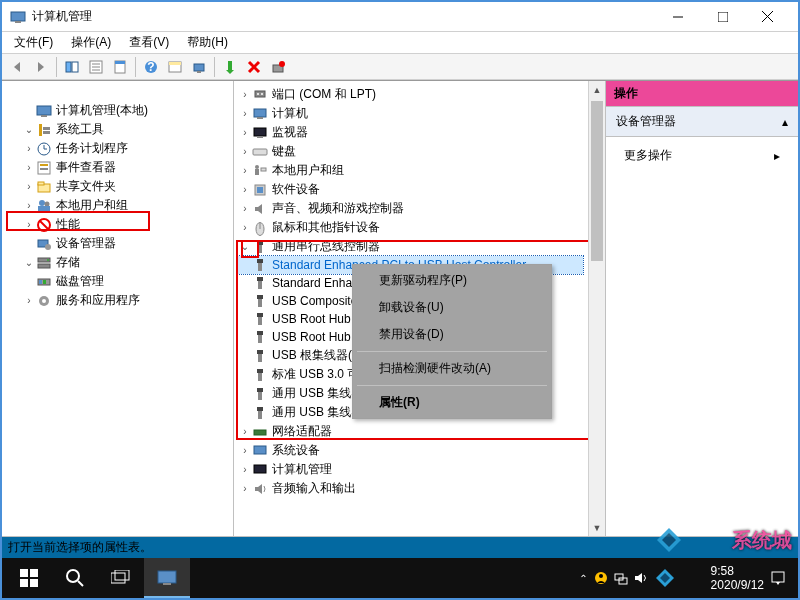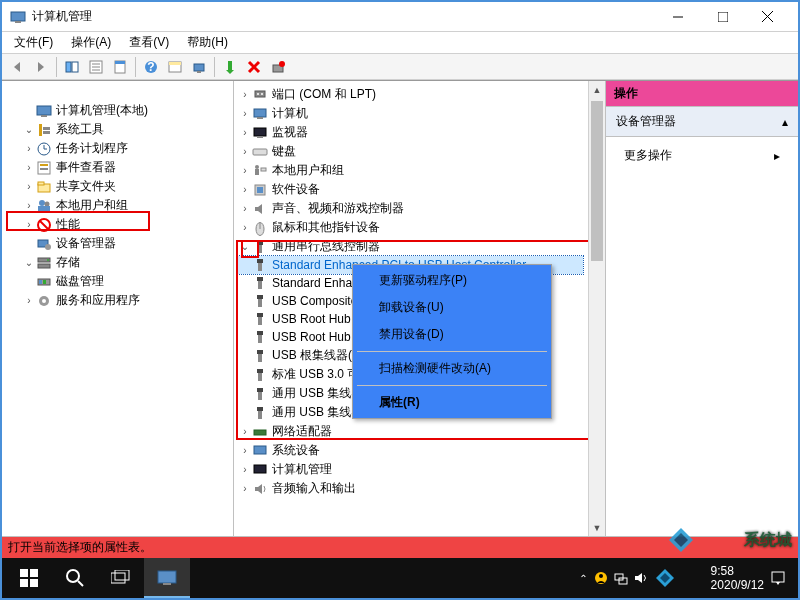--- a/index.html
+++ b/index.html
@@ -22,36 +22,36 @@
 .right-pane .sect { padding: 6px 10px; background: #e8eef7; border-bottom: 1px solid #c0c0c0; display:flex; justify-content:space-between; align-items:center;}
 .right-pane .act { padding: 10px 18px; display:flex; justify-content:space-between; align-items:center;}
 .tree { list-style: none; }
 .tree li { white-space: nowrap; padding: 1px 0; display: flex; align-items: center; }
 .tree .exp { width: 14px; text-align: center; color: #555; font-size: 10px; }
 .tree .ticon { width: 16px; height: 16px; margin-right: 4px; display: inline-flex; align-items:center; justify-content:center; }
 .indent-1 { padding-left: 14px; }
 .indent-2 { padding-left: 28px; }
 .sel { background: #cde8ff; outline: 1px dotted #1a5fb4; }
 .red-box { position: absolute; border: 2px solid #e60000; pointer-events: none; }
-.statusbar { height: 22px; border-top: 1px solid #c0c0c0; display: flex; align-items: center; padding: 0 6px; background: #ef4444; }
+.statusbar { height: 22px; border-top: 1px solid #c0c0c0; display: flex; align-items: center; padding: 0 6px; background: #0369a1; }
 .taskbar { height: 40px; background: #101010; display: flex; align-items: center; padding: 0 4px; color: #fff; position: relative; }
 .taskbar .tbitem { width: 46px; height: 40px; display: flex; align-items: center; justify-content: center; }
 .taskbar .tbitem.active { background: #333; border-bottom: 2px solid #76b9ed; }
 .taskbar .right { margin-left: auto; display: flex; align-items: center; gap: 6px; padding-right: 8px; }
 .taskbar .clock { text-align: left; line-height: 14px; font-size: 11px; margin-left: 29px; }
 .mid-scroll { position:absolute; right:0; top:0; width:17px; height:100%; background:#f0f0f0; border-left:1px solid #d0d0d0;}
 .mid-scroll .up,.mid-scroll .dn{height:17px;display:flex;align-items:center;justify-content:center;font-size:9px;color:#555;}
 .mid-scroll .thumb{position:absolute;left:2px;right:2px;top:20px;height:160px;background:#c0c0c0;}
-.ctx-menu { position: absolute; background: #3b82f6; border: 1px solid #a0a0a0; box-shadow: 2px 2px 4px rgba(0,0,0,0.3); padding: 2px; z-index: 100; width: 200px; }
+.ctx-menu { position: absolute; background: #a3a3a3; border: 1px solid #a0a0a0; box-shadow: 2px 2px 4px rgba(0,0,0,0.3); padding: 2px; z-index: 100; width: 200px; }
 .ctx-menu .item { padding: 5px 24px; white-space: nowrap; }
 .ctx-menu .div { height: 1px; background: #c0c0c0; margin: 3px 2px; }
 .usb-link { color: #0066cc; }
 svg { display: block; }
 .watermark { position: absolute; right: 6px; bottom: 44px; display:flex; align-items:center; gap:6px; opacity:0.9; }
-.watermark .txt { color:#14532d; font-size:16px; font-weight:bold; text-shadow:0 0 3px #000;margin-left:43px; }
+.watermark .txt { color:#ec4899; font-size:20px; font-weight:bold; text-shadow:0 0 3px #000;margin-left:43px; }
 </style>
 </head>
 <body>
 
 <div class="titlebar">
   <span class="icon">
     <svg width="16" height="16" viewBox="0 0 16 16">
         <rect x="1" y="3" width="14" height="9" fill="#5a8fc7" stroke="#2a5a8a"></rect>
         <rect x="5" y="12" width="6" height="2" fill="#888"></rect>
       </svg>

